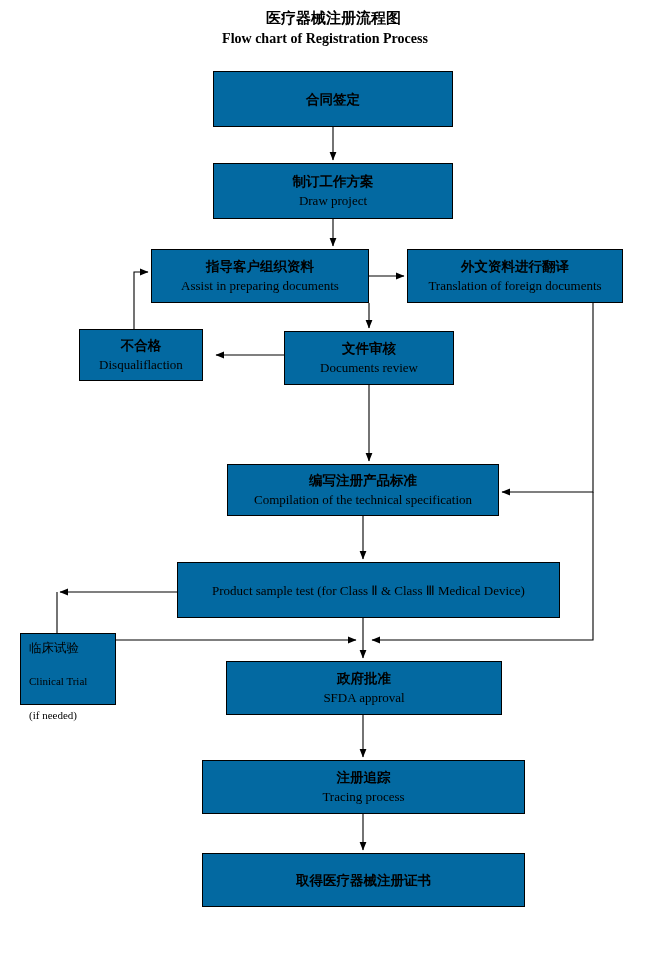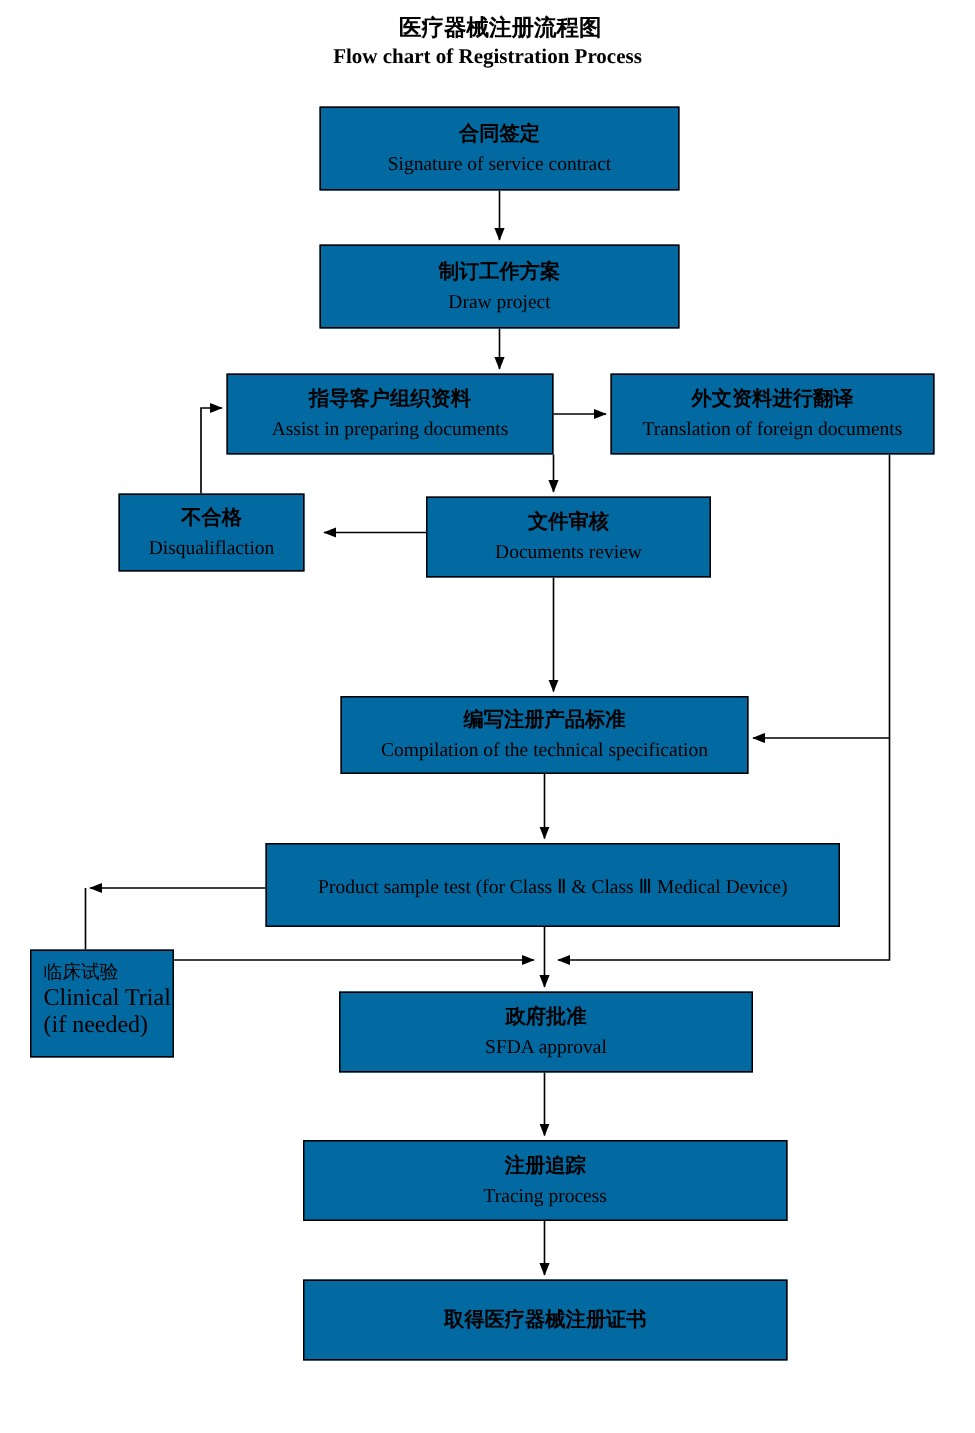--- a/index.html
+++ b/index.html
@@ -55,20 +55,21 @@
     background: #0369a1;
     display: flex;
     flex-direction: column;
     align-items: center;
     justify-content: center;
   }
   .node.left-align {
     align-items: flex-start;
     justify-content: flex-start;
     padding: 5px 0 0 8px;
+    gap: 16px;
   }
   .node .cn {
     font-family: "DejaVu Sans", sans-serif;
     font-weight: bold;
     font-size: 13.5px;
     line-height: 19px;
     white-space: nowrap;
   }
   .node .en {
     font-family: "Liberation Serif", serif;
@@ -77,21 +78,21 @@
     white-space: nowrap;
     margin-top: 1px;
   }
   .node.small .cn {
     font-family: "DejaVu Sans", sans-serif;
     font-weight: normal;
     font-size: 12.5px;
     line-height: 17px;
   }
   .node.small .en {
-    font-size: 16px;
+    font-size: 11px;
     line-height: 17px;
     margin-top: 1px;
   }
   .node .en.wide {
     letter-spacing: 0px;
   }
 </style>
 </head>
 <body>
 
@@ -138,21 +139,20 @@
       <line x1="363" y1="618" x2="363" y2="658" marker-end="url(#ah)"></line>
 
       <line x1="363" y1="715" x2="363" y2="757" marker-end="url(#ah)"></line>
 
       <line x1="363" y1="814" x2="363" y2="850" marker-end="url(#ah)"></line>
     </g>
   </svg>
 
   <div class="node" style="left:213px; top:71px; width:240px; height:56px;">
     <div class="cn">合同签定</div>
-    <div class="en">Signature of service contract</div>
   </div>
 
   <div class="node" style="left:213px; top:163px; width:240px; height:56px;">
     <div class="cn">制订工作方案</div>
     <div class="en">Draw project</div>
   </div>
 
   <div class="node" style="left:151px; top:249px; width:218px; height:54px;">
     <div class="cn">指导客户组织资料</div>
     <div class="en">Assist in preparing documents</div>
@@ -161,21 +161,21 @@
   <div class="node" style="left:407px; top:249px; width:216px; height:54px;">
     <div class="cn">外文资料进行翻译</div>
     <div class="en">Translation of foreign documents</div>
   </div>
 
   <div class="node" style="left:79px; top:329px; width:124px; height:52px;">
     <div class="cn">不合格</div>
     <div class="en">Disqualiflaction</div>
   </div>
 
-  <div class="node" style="left:284px; top:331px; width:190px; height:54px;">
+  <div class="node" style="left:284px; top:331px; width:170px; height:54px;">
     <div class="cn">文件审核</div>
     <div class="en">Documents review</div>
   </div>
 
   <div class="node" style="left:227px; top:464px; width:272px; height:52px;">
     <div class="cn">编写注册产品标准</div>
     <div class="en">Compilation of the technical specification</div>
   </div>
 
   <div class="node" style="left:177px; top:562px; width:383px; height:56px;">

